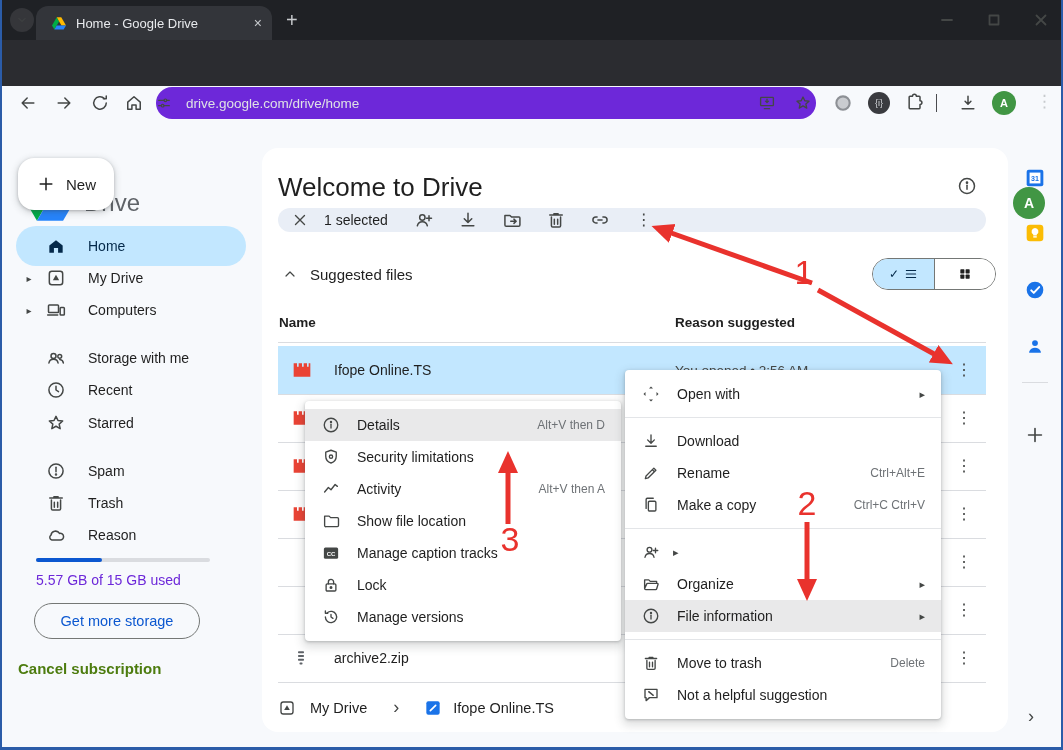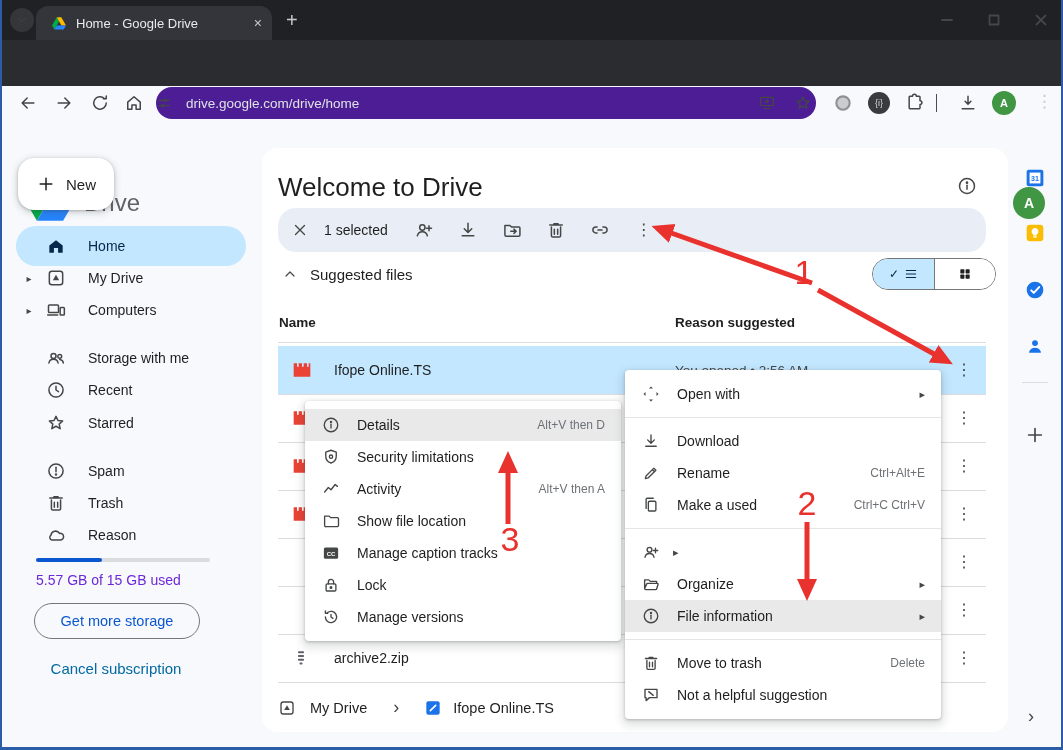--- a/index.html
+++ b/index.html
@@ -6,36 +6,36 @@
 html,body{width:1063px;height:750px}
 body{position:relative;overflow:hidden;font-family:"Liberation Sans",sans-serif;background:#f7f9fc}
 .a{position:absolute}
 .fx{display:flex;align-items:center}
 svg.ic{fill:none;stroke:#444746;stroke-width:1.8;stroke-linecap:round;stroke-linejoin:round;display:block}
 .dk svg.ic,.dk{stroke:#d3d5d9;color:#d3d5d9}
 
 #titlebar{left:0;top:0;width:1063px;height:40px;background:#1f2125}
 #tab{left:36px;top:6px;width:236px;height:34px;background:#33353a;border-radius:12px 12px 0 0;display:flex;align-items:center;padding:0 10px 0 16px;color:#e8eaed;font-size:13px}
 #toolbar{left:0;top:40px;width:1063px;height:46px;background:#2b2c30}
-#urlbar{left:156px;top:47px;width:660px;height:32px;background:#4c1d95;border-radius:16px;display:flex;align-items:center;color:#dfe1e5;font-size:13.5px}
+#urlbar{left:156px;top:47px;width:660px;height:32px;background:#6d28d9;border-radius:16px;display:flex;align-items:center;color:#dfe1e5;font-size:13.5px}
 .winbtn{width:14px;height:14px;color:#e8eaed}
 .glyph{color:#c7cacd;font-size:18px;line-height:1}
 
 #dheader{left:0;top:86px;width:1063px;height:62px}
 #searchbar{left:268px;top:94px;width:530px;height:48px;background:#e9eef6;border-radius:24px;display:flex;align-items:center;padding:0 16px;color:#44474a}
 
 #newbtn{left:18px;top:158px;width:96px;height:52px;background:#fff;border-radius:16px;box-shadow:0 1px 3px rgba(60,64,67,.3),0 2px 6px 2px rgba(60,64,67,.15);display:flex;align-items:center;justify-content:center;gap:10px;font-size:15px;font-weight:500;color:#1f1f1f}
 .nav{left:16px;width:230px;height:40px;border-radius:20px;display:flex;align-items:center;font-size:14px;color:#1f1f1f}
 .nav .car{width:26px;text-align:center;font-size:10px;color:#444746}
 .nav .nic{width:20px;margin-left:4px}
 .nav .nlbl{margin-left:22px}
 .nav.sel{background:#c2e7ff;color:#04294a;font-weight:500}
 
 #panel{left:262px;top:148px;width:746px;height:584px;background:#fff;border-radius:16px}
-#seltool{left:278px;top:208px;width:708px;height:44px;background:#e9eef6;border-radius:18px;display:flex;align-items:center}
+#seltool{left:278px;top:208px;width:708px;height:24px;background:#e9eef6;border-radius:18px;display:flex;align-items:center}
 .tbtn{width:44px;display:flex;justify-content:center}
 .rowline{left:278px;width:708px;height:1px;background:#dadce0}
 .kebab{font-size:16px;color:#444746;letter-spacing:0;line-height:1}
 
 .menu{position:absolute;background:#fff;border-radius:4px;box-shadow:0 1px 3px rgba(60,64,67,.3),0 4px 8px 3px rgba(60,64,67,.15);padding:8px 0;z-index:10;width:316px}
 .mi{height:32px;display:flex;align-items:center;padding:0 16px;font-size:14px;color:#1f1f1f}
 .mi .mic{width:20px;display:flex;justify-content:center}
 .mi .lbl{flex:1;padding-left:16px;white-space:nowrap}
 .mi .sc{font-size:12px;color:#6e7276;margin-left:12px;white-space:nowrap}
 .mi .car{font-size:11px;color:#444746;margin-left:12px}
@@ -252,21 +252,21 @@
     <span class="nlbl">Reason</span>
   </div>
 
   <div class="a" style="left:36px;top:558px;width:174px;height:4px;background:#dadce0;border-radius:2px">
     <div style="width:38%;height:4px;background:#0b57d0;border-radius:2px"></div>
   </div>
   <span class="a" style="left:36px;top:572px;font-size:14px;color:#6d28d9">5.57 GB of 15 GB used</span>
   <div class="a fx" style="left:34px;top:603px;width:166px;height:36px;border:1px solid #747775;border-radius:18px;justify-content:center;font-size:14.5px;font-weight:500;color:#0b57d0">
     <span>Get more storage</span>
   </div>
-  <div class="a fx" style="left:18px;top:656px;width:196px;height:24px;justify-content:center;font-size:15px;font-weight:400;color:#0369a1">
+  <div class="a fx" style="left:18px;top:656px;width:196px;height:24px;font-size:15px;font-weight:700;color:#4d7c0f">
     <span>Cancel subscription</span>
   </div>
 </div>
 
 <div id="panel" class="a"></div>
 
 <span class="a" style="left:278px;top:172px;font-size:26px;color:#1f1f1f">Welcome to Drive</span>
 <svg class="a ic" style="left:957px;top:176px" width="20" height="20" viewBox="0 0 24 24">
     <circle cx="12" cy="12" r="9"></circle>
     <path d="M12 11v5"></path>
@@ -527,21 +527,21 @@
     <span class="lbl">Rename</span>
     <span class="sc">Ctrl+Alt+E</span>
   </div>
   <div class="mi">
     <span class="mic">
         <svg class="ic" width="18" height="18" viewBox="0 0 24 24">
           <rect x="8.5" y="7" width="10" height="13" rx="1.5"></rect>
           <path d="M5.5 16.5v-12A1.5 1.5 0 017 3h8"></path>
         </svg>
       </span>
-    <span class="lbl">Make a used</span>
+    <span class="lbl">Make a copy</span>
     <span class="sc">Ctrl+C Ctrl+V</span>
   </div>
   <div class="mdiv"></div>
   <div class="mi">
     <span class="mic">
         <svg class="ic" width="18" height="18" viewBox="0 0 24 24">
           <circle cx="10" cy="9" r="3.2"></circle>
           <path d="M4 19c.6-3.2 3-5 6-5s5.4 1.8 6 5M18 7v6M15 10h6"></path>
         </svg>
       </span>

